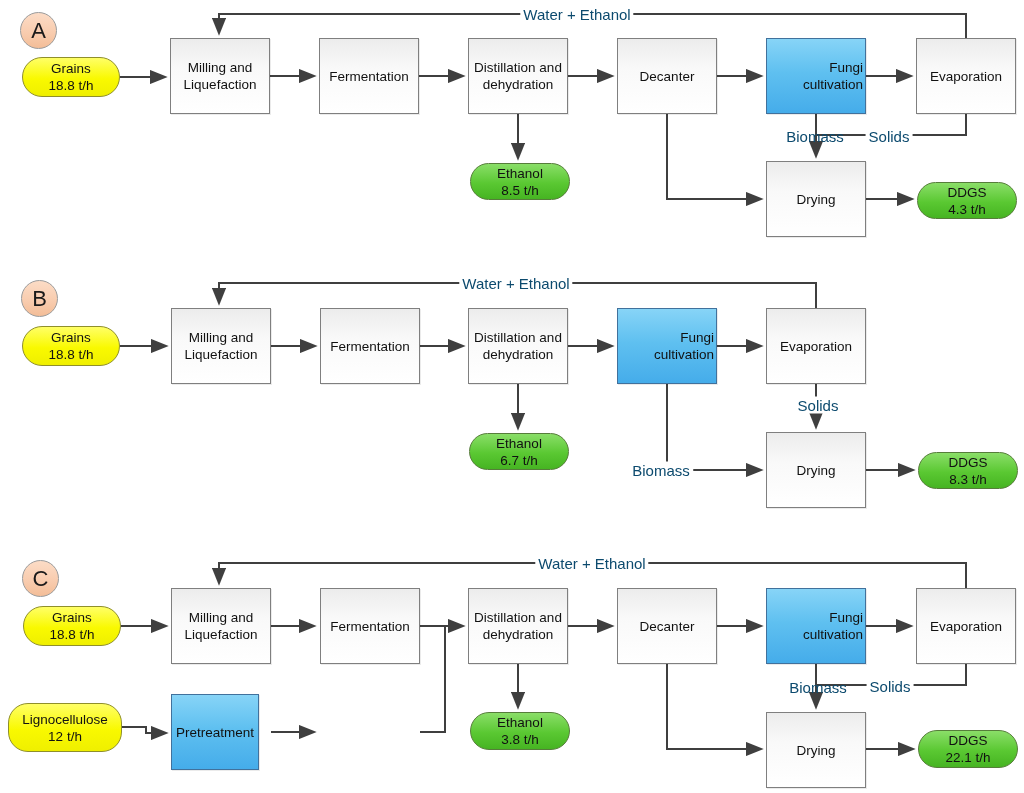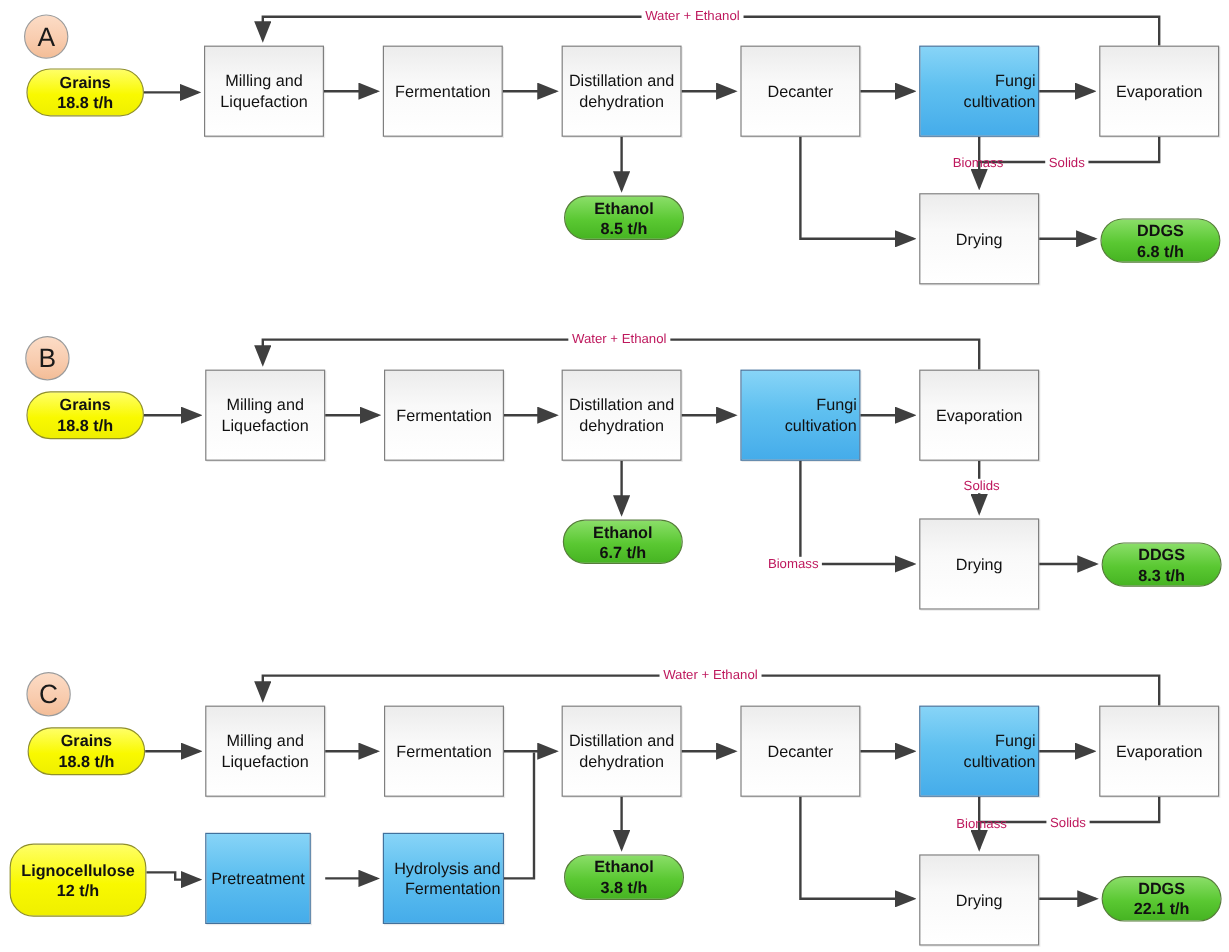--- a/index.html
+++ b/index.html
@@ -18,41 +18,41 @@
   }
   .box.blue {
     background:linear-gradient(180deg,#87d4f7 0%,#5fc0f0 45%,#45acea 100%);
     border-color:#41719c;
     text-align:right;
   }
   .pill {
     position:absolute; z-index:2; box-sizing:border-box;
     display:flex; flex-direction:column; align-items:center; justify-content:center;
     text-align:center; font-size:13.5px; line-height:17px;
-    border-radius:20px; border:1.5px solid #7f7f7f;font-weight:bold;
+    border-radius:20px; border:1.5px solid #7f7f7f;
   }
   .pill.yellow {
     background:linear-gradient(180deg,#ffff66 0%,#f9f900 55%,#ededed00 55%,#efef00 100%);
     background:linear-gradient(180deg,#ffff66 0%,#f9f900 55%,#efef00 100%);
     border-color:#8f8f2a;
   }
   .pill.green {
     background:linear-gradient(180deg,#8ade68 0%,#5ac832 55%,#46b422 100%);
     border-color:#567d3a;
   }
   .badge {
     position:absolute; z-index:2; width:37px; height:37px; box-sizing:border-box;
     border-radius:50%; border:1.5px solid #9b9b9b;
     background:linear-gradient(180deg,#fcdcc6 0%,#f8cbad 60%,#f3bd97 100%);
     display:flex; align-items:center; justify-content:center;
     font-size:22px; color:#1a1a1a;
   }
   .lbl {
     position:absolute; z-index:3; transform:translate(-50%,-50%);
-    font-size:11px; white-space:nowrap; color:#be185d;
+    font-size:15px; white-space:nowrap; color:#0c4a6e;
   }
   .lbl.bg { background:#ffffff; padding:0 3px; }
 </style>
 </head>
 <body>
 
 <div class="stage">
 
   <svg class="wires" width="1024" height="793" viewBox="0 0 1024 793">
     <defs>
@@ -118,21 +118,21 @@
   <div class="box blue" style="left:766px;top:38px;width:100px;height:76px;">Fungi cultivation</div>
   <div class="box" style="left:916px;top:38px;width:100px;height:76px;">Evaporation</div>
   <div class="box" style="left:766px;top:161px;width:100px;height:76px;">Drying</div>
 
   <div class="pill green" style="left:470px;top:163px;width:100px;height:37px;">
     <span>Ethanol</span>
     <span>8.5 t/h</span>
   </div>
   <div class="pill green" style="left:917px;top:182px;width:100px;height:37px;">
     <span>DDGS</span>
-    <span>6.8 t/h</span>
+    <span>4.3 t/h</span>
   </div>
 
   <div class="lbl bg" style="left:577px;top:14px;">Water + Ethanol</div>
   <div class="lbl" style="left:815px;top:136px;">Biomass</div>
   <div class="lbl bg" style="left:889px;top:136px;">Solids</div>
 
   <div class="badge" style="left:21px;top:280px;">B</div>
 
   <div class="pill yellow" style="left:22px;top:326px;width:98px;height:40px;">
     <span>Grains</span>
@@ -158,33 +158,32 @@
   <div class="lbl bg" style="left:516px;top:283px;">Water + Ethanol</div>
   <div class="lbl bg" style="left:818px;top:405px;">Solids</div>
   <div class="lbl bg" style="left:661px;top:470px;">Biomass</div>
 
   <div class="badge" style="left:22px;top:560px;">C</div>
 
   <div class="pill yellow" style="left:23px;top:606px;width:98px;height:40px;">
     <span>Grains</span>
     <span>18.8 t/h</span>
   </div>
-  <div class="pill yellow" style="left:8px;top:703px;width:114px;height:61px;">
+  <div class="pill yellow" style="left:8px;top:703px;width:114px;height:49px;">
     <span>Lignocellulose</span>
     <span>12 t/h</span>
   </div>
 
   <div class="box" style="left:171px;top:588px;width:100px;height:76px;">Milling and Liquefaction</div>
   <div class="box" style="left:320px;top:588px;width:100px;height:76px;">Fermentation</div>
   <div class="box" style="left:468px;top:588px;width:100px;height:76px;">Distillation and dehydration</div>
   <div class="box" style="left:617px;top:588px;width:100px;height:76px;">Decanter</div>
   <div class="box blue" style="left:766px;top:588px;width:100px;height:76px;">Fungi cultivation</div>
   <div class="box" style="left:916px;top:588px;width:100px;height:76px;">Evaporation</div>
   <div class="box blue" style="left:171px;top:694px;width:88px;height:76px;">Pretreatment</div>
-  <div class="box blue" style="left:319px;top:694px;width:101px;height:76px;">Hydrolysis and Fermentation</div>
   <div class="box" style="left:766px;top:712px;width:100px;height:76px;">Drying</div>
 
   <div class="pill green" style="left:470px;top:712px;width:100px;height:38px;">
     <span>Ethanol</span>
     <span>3.8 t/h</span>
   </div>
   <div class="pill green" style="left:918px;top:730px;width:100px;height:38px;">
     <span>DDGS</span>
     <span>22.1 t/h</span>
   </div>

